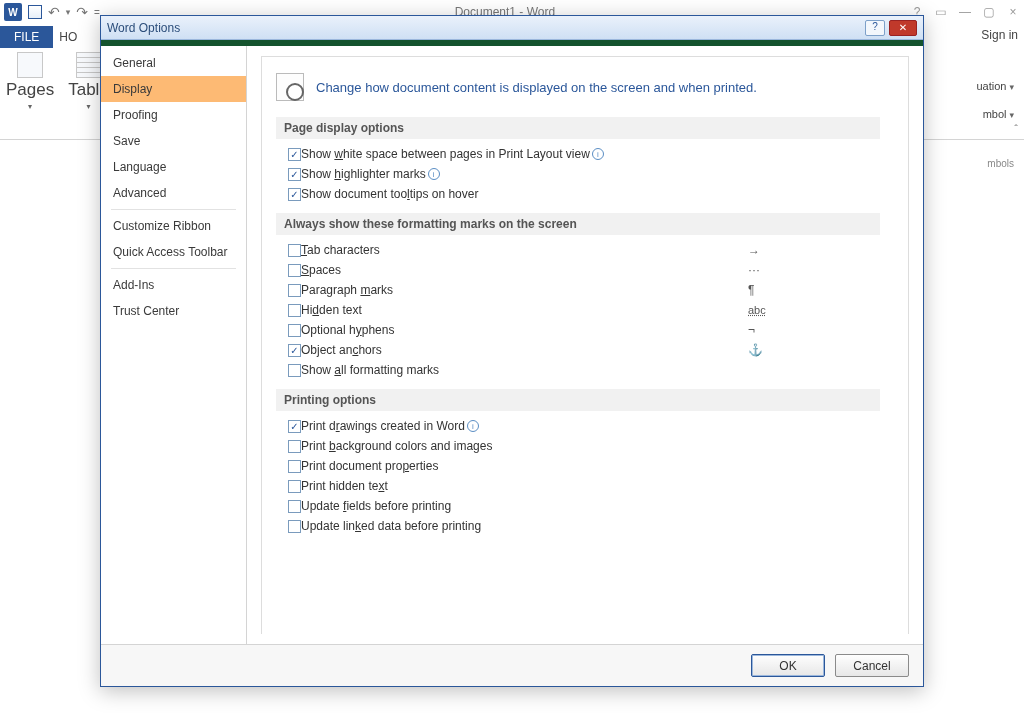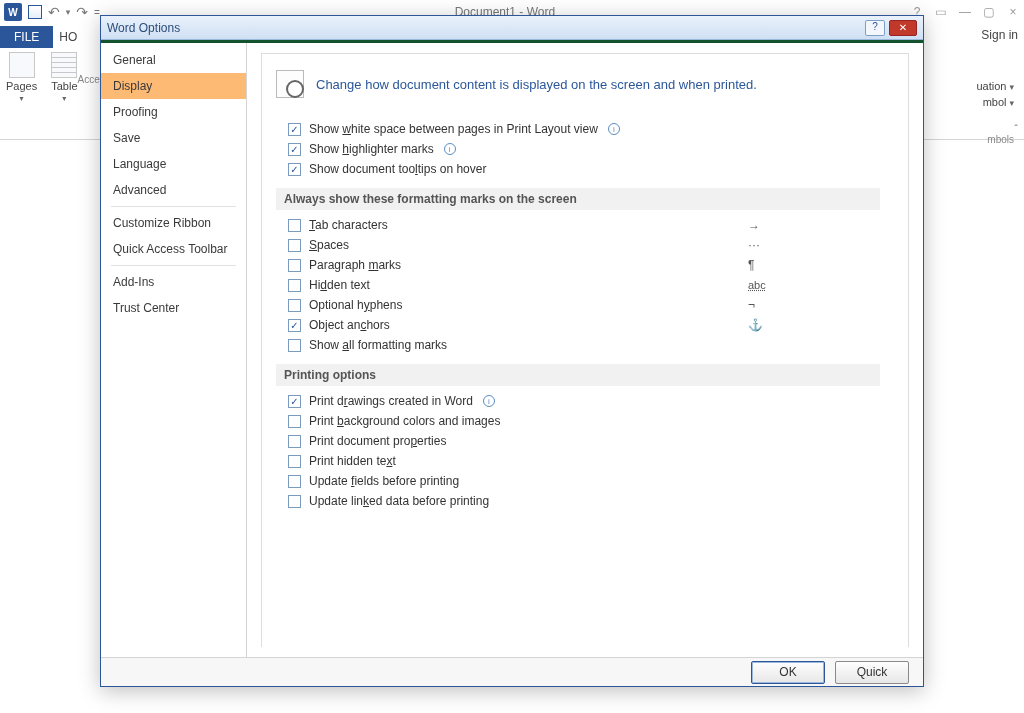--- a/index.html
+++ b/index.html
@@ -17,58 +17,58 @@
 
   
   .ribbon-row { height: 116px; background: #fff; border-bottom: 1px solid #d4d4d4; position: relative; }
   .ribbon-tabs { height: 24px; display: flex; align-items: flex-end; }
   .file-tab { background: #2b579a; color: #fff; padding: 4px 14px; font-size: 12px; }
   .other-tab { padding: 4px 6px; color: #444; font-size: 12px; }
   .sign-in { position: absolute; right: 6px; top: 4px; font-size: 12px; color: #444; }
   .ribbon-body { display: flex; align-items: flex-start; padding: 4px 6px; gap: 14px; }
   .rgroup { display: flex; flex-direction: column; align-items: center; gap: 2px; }
   .rgroup .ico { width: 26px; height: 26px; border: 1px solid #c8c8c8; background: #f7f9fc; }
-  .rgroup .lab { font-size: 11px; color: #444; }
+  .rgroup .lab { font-size: 17px; color: #444; }
   .rgroup .drop { font-size: 8px; color: #666; }
   .grp-label { font-size: 10px; color: #888; margin-top: 4px; }
-  .right-frag { position: absolute; right: 10px; top: 56px; display: flex; flex-direction: column; gap: 4px; font-size: 11px; color: #444; align-items: flex-end; }
+  .right-frag { position: absolute; right: 10px; top: 56px; display: flex; flex-direction: column; gap: 16px; font-size: 11px; color: #444; align-items: flex-end; }
   .right-frag .drop { font-size: 9px; color: #666; margin-left: 3px; }
   .ribbon-collapse { position: absolute; right: 6px; bottom: 4px; font-size: 11px; color: #777; }
 
   
   .dialog { position: absolute; left: 100px; top: 15px; width: 824px; height: 672px;
             border: 1px solid #2b579a; background: #fff; box-shadow: 0 4px 20px rgba(0,0,0,0.25); display: flex; flex-direction: column; }
   .dlg-title { height: 24px; background: linear-gradient(#eaf1fb,#cfe0f4); border-bottom: 1px solid #9bb7dc;
                display: flex; align-items: center; padding: 0 6px; font-size: 12px; color: #2b4d7a; }
   .dlg-title .txt { flex: 1; }
   .dlg-title .help-btn { width: 20px; height: 16px; border: 1px solid #7da0c9; background: #f3f7fc; font-size: 10px; color: #2b579a; text-align: center; margin-right: 4px; border-radius: 2px; }
   .dlg-title .close-btn { width: 28px; height: 16px; background: #c0392b; border: 1px solid #922; border-radius: 2px; display: flex; align-items: center; justify-content: center; color: #fff; font-size: 10px; }
-  .dlg-body { flex: 1; display: flex; border-top: 3px solid #14532d; }
+  .dlg-body { flex: 1; display: flex; border-top: 6px solid #14532d; }
   .sidebar { width: 146px; background: #fff; border-right: 1px solid #d4d4d4; padding: 4px 0; }
   .sb-item { padding: 6px 12px; font-size: 12px; color: #3a3a3a; cursor: pointer; }
   .sb-item.selected { background: #fdba74; }
   .sb-sep { height: 1px; background: #e2e2e2; margin: 3px 10px; }
   .content { flex: 1; padding: 10px 14px 10px 14px; overflow-y: auto; display: flex; flex-direction: column; position: relative; }
   .content-inner { border: 1px solid #ddd; border-bottom: none; padding: 10px 28px 20px 14px; flex: 1; }
   .intro { display: flex; align-items: center; gap: 12px; margin: 6px 0 16px 0; }
   .intro-icon { width: 28px; height: 28px; border: 1px solid #bbb; position: relative; background: #fdfdfd; }
   .intro-icon::after { content: ""; position: absolute; right: -1px; bottom: -1px; width: 14px; height: 14px; border: 2px solid #666; border-radius: 50%; background: #fff;}
   .intro-text { font-size: 13px; color: #2b579a; }
   .section-head { background: #f1f1f1; color: #555; font-weight: 600; font-size: 12px; padding: 4px 8px; margin-top: 8px; }
   .opts { padding: 8px 4px 4px 12px; display: flex; flex-direction: column; gap: 6px; }
-  .opt-row { display: flex; align-items: center; gap: 8px; font-size: 12px; color: #333; }
+  .opt-row { display: flex; align-items: center; font-size: 12px; color: #333; }
   .opt-row .cb { width: 13px; height: 13px; border: 1px solid #7a9bbd; background: #fff; display: flex; align-items: center; justify-content: center; font-size: 10px; color: #2b579a; }
   .opt-row .cb.checked::after { content: "✓"; }
   .opt-row .lbl { }
   .opt-row .u { text-decoration: underline; }
   .opt-row .sym { margin-left: auto; width: 24px; text-align: left; color: #555; font-size: 12px; position: absolute; left: 460px;}
   .opts.formatting { position: relative; }
   .opts.formatting .opt-row { position: relative; width: 380px;}
   .info-ic { width: 12px; height: 12px; border: 1px solid #5b8ec4; border-radius: 50%; font-size: 8px; color: #5b8ec4; display: inline-flex; align-items: center; justify-content: center; margin-left: 2px; }
-  .dlg-footer { height: 29px; border-top: 1px solid #d4d4d4; display: flex; align-items: center; justify-content: flex-end; gap: 10px; padding: 0 14px; background: #f7f7f7; }
+  .dlg-footer { height: 42px; border-top: 1px solid #d4d4d4; display: flex; align-items: center; justify-content: flex-end; gap: 10px; padding: 0 14px; background: #f7f7f7; }
   .btn { min-width: 74px; height: 23px; border: 1px solid #8a8a8a; background: linear-gradient(#fefefe,#e7e7e7); font-size: 12px; color: #333; border-radius: 2px; }
   .btn.primary { border: 1px solid #2b579a; box-shadow: 0 0 0 1px #9bb7dc inset; }
 </style>
 </head>
 <body>
 
 <div class="title-bar">
   <div class="tb-left">
     <div class="word-icon">W</div>
     <div class="save-ic"></div>
@@ -139,20 +139,21 @@
         <div class="sb-item">Add-Ins</div>
         <div class="sb-item">Trust Center</div>
       </div>
     <div class="content">
       <div class="content-inner">
         <div class="intro">
           <div class="intro-icon"></div>
           <div class="intro-text">Change how document content is displayed on the screen and when printed.</div>
         </div>
 
+        <div class="section-head">Page display options</div>
         <div class="opts" id="opts-page-display">
             <div class="opt-row">
               <span class="cb checked"></span>
               <span class="lbl">Show <span class="u">w</span>hite space between pages in Print Layout view</span>
               <span class="info-ic">i</span>
             </div>
             <div class="opt-row">
               <span class="cb checked"></span>
               <span class="lbl">Show <span class="u">h</span>ighlighter marks</span>
               <span class="info-ic">i</span>
@@ -227,15 +228,15 @@
             <div class="opt-row">
               <span class="cb"></span>
               <span class="lbl">Update lin<span class="u">k</span>ed data before printing</span>
             </div>
           </div>
       </div>
     </div>
   </div>
   <div class="dlg-footer">
     <button class="btn primary">OK</button>
-    <button class="btn">Quick</button>
+    <button class="btn">Cancel</button>
   </div>
 </div>
 
 </body></html>

